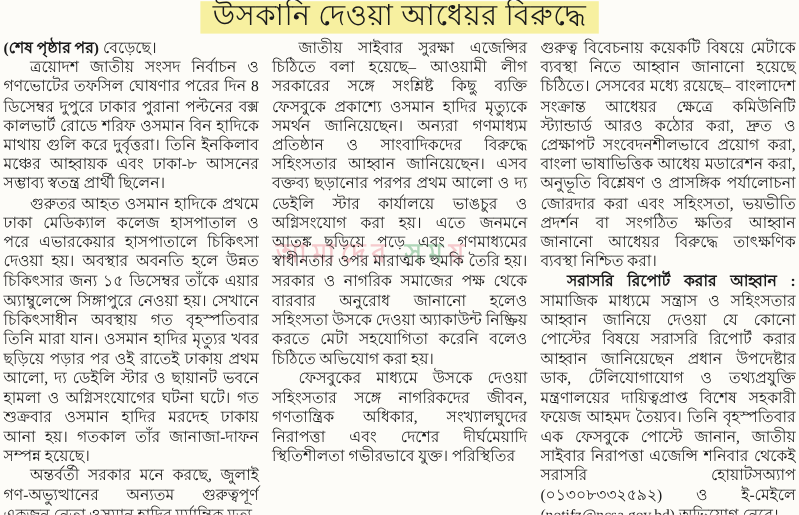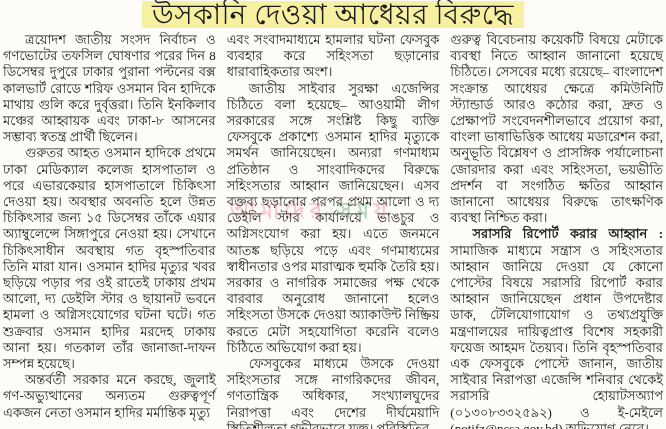--- a/index.html
+++ b/index.html
@@ -8,21 +8,21 @@
     background:#fdfcf8;color:#1b1b1b;
     font-family:"Liberation Serif","DejaVu Serif",serif;
   }
   .headline-wrap{
     text-align:center;
     padding-top:1px;
     position:relative;z-index:2;
   }
   .headline{
     display:inline-block;
-    font-size:28px;
+    font-size:24px;
     line-height:27px;
     padding:0 10px;
     letter-spacing:0.5px;
   }
   .content{
     position:relative;z-index:1;
     display:flex;
     gap:11px;
     padding:4px 3px 0 3px;
     box-sizing:border-box;
@@ -57,27 +57,27 @@
   <span style="color: rgb(240, 162, 170);">আমাদের </span><span style="color: rgb(116, 184, 134);">সম</span><span style="color: rgb(240, 162, 170);">য়</span>
 </div>
 
 <div class="headline-wrap">
   <span class="headline" style="background-color: rgb(247, 240, 160);">উসকানি দেওয়া আধেয়র বিরুদ্ধে</span>
 </div>
 
 <div class="content">
 
   <div class="col">
+    <p class="para"><span class="lead">(শেষ পৃষ্ঠার পর)</span><span> বেড়েছে।</span></p>
     <p class="para indent"><span>ত্রয়োদশ জাতীয় সংসদ নির্বাচন ও গণভোটের তফসিল ঘোষণার পরের দিন 8 ডিসেম্বর দুপুরে ঢাকার পুরানা পল্টনের বক্স কালভার্ট রোডে শরিফ ওসমান বিন হাদিকে মাথায় গুলি করে দুর্বৃত্তরা। তিনি ইনকিলাব মঞ্চের আহ্বায়ক এবং ঢাকা-৮ আসনের সম্ভাব্য স্বতন্ত্র প্রার্থী ছিলেন।</span></p>
     <p class="para indent"><span>গুরুতর আহত ওসমান হাদিকে প্রথমে ঢাকা মেডিক্যাল কলেজ হাসপাতাল ও পরে এভারকেয়ার হাসপাতালে চিকিৎসা দেওয়া হয়। অবস্থার অবনতি হলে উন্নত চিকিৎসার জন্য ১৫ ডিসেম্বর তাঁকে এয়ার অ্যাম্বুলেন্সে সিঙ্গাপুরে নেওয়া হয়। সেখানে চিকিৎসাধীন অবস্থায় গত বৃহস্পতিবার তিনি মারা যান। ওসমান হাদির মৃত্যুর খবর ছড়িয়ে পড়ার পর ওই রাতেই ঢাকায় প্রথম আলো, দ্য ডেইলি স্টার ও ছায়ানট ভবনে হামলা ও অগ্নিসংযোগের ঘটনা ঘটে। গত শুক্রবার ওসমান হাদির মরদেহ ঢাকায় আনা হয়। গতকাল তাঁর জানাজা-দাফন সম্পন্ন হয়েছে।</span></p>
     <p class="para indent"><span>অন্তর্বর্তী সরকার মনে করছে, জুলাই গণ-অভ্যুত্থানের অন্যতম গুরুত্বপূর্ণ একজন নেতা ওসমান হাদির মর্মান্তিক মৃত্যু</span></p>
   </div>
 
   <div class="col">
-    <p class="para"><span>এবং সংবাদমাধ্যমে হামলার ঘটনা ফেসবুক ব্যবহার করে সহিংসতা ছড়ানোর ধারাবাহিকতার অংশ।</span></p>
     <p class="para indent"><span>জাতীয় সাইবার সুরক্ষা এজেন্সির চিঠিতে বলা হয়েছে– আওয়ামী লীগ সরকারের সঙ্গে সংশ্লিষ্ট কিছু ব্যক্তি ফেসবুকে প্রকাশ্যে ওসমান হাদির মৃত্যুকে সমর্থন জানিয়েছেন। অন্যরা গণমাধ্যম প্রতিষ্ঠান ও সাংবাদিকদের বিরুদ্ধে সহিংসতার আহ্বান জানিয়েছেন। এসব বক্তব্য ছড়ানোর পরপর প্রথম আলো ও দ্য ডেইলি স্টার কার্যালয়ে ভাঙচুর ও অগ্নিসংযোগ করা হয়। এতে জনমনে আতঙ্ক ছড়িয়ে পড়ে এবং গণমাধ্যমের স্বাধীনতার ওপর মারাত্মক হুমকি তৈরি হয়। সরকার ও নাগরিক সমাজের পক্ষ থেকে বারবার অনুরোধ জানানো হলেও সহিংসতা উসকে দেওয়া অ্যাকাউন্ট নিষ্ক্রিয় করতে মেটা সহযোগিতা করেনি বলেও চিঠিতে অভিযোগ করা হয়।</span></p>
     <p class="para indent"><span>ফেসবুকের মাধ্যমে উসকে দেওয়া সহিংসতার সঙ্গে নাগরিকদের জীবন, গণতান্ত্রিক অধিকার, সংখ্যালঘুদের নিরাপত্তা এবং দেশের দীর্ঘমেয়াদি স্থিতিশীলতা গভীরভাবে যুক্ত। পরিস্থিতির</span></p>
   </div>
 
   <div class="col">
     <p class="para"><span>গুরুত্ব বিবেচনায় কয়েকটি বিষয়ে মেটাকে ব্যবস্থা নিতে আহ্বান জানানো হয়েছে চিঠিতে। সেসবের মধ্যে রয়েছে– বাংলাদেশ সংক্রান্ত আধেয়র ক্ষেত্রে কমিউনিটি স্ট্যান্ডার্ড আরও কঠোর করা, দ্রুত ও প্রেক্ষাপট সংবেদনশীলভাবে প্রয়োগ করা, বাংলা ভাষাভিত্তিক আধেয় মডারেশন করা, অনুভূতি বিশ্লেষণ ও প্রাসঙ্গিক পর্যালোচনা জোরদার করা এবং সহিংসতা, ভয়ভীতি প্রদর্শন বা সংগঠিত ক্ষতির আহ্বান জানানো আধেয়র বিরুদ্ধে তাৎক্ষণিক ব্যবস্থা নিশ্চিত করা।</span></p>
     <p class="para indent"><span class="lead">সরাসরি রিপোর্ট করার আহ্বান :</span><span> সামাজিক মাধ্যমে সন্ত্রাস ও সহিংসতার আহ্বান জানিয়ে দেওয়া যে কোনো পোস্টের বিষয়ে সরাসরি রিপোর্ট করার আহ্বান জানিয়েছেন প্রধান উপদেষ্টার ডাক, টেলিযোগাযোগ ও তথ্যপ্রযুক্তি মন্ত্রণালয়ের দায়িত্বপ্রাপ্ত বিশেষ সহকারী ফয়েজ আহমদ তৈয়্যব। তিনি বৃহস্পতিবার এক ফেসবুকে পোস্টে জানান, জাতীয় সাইবার নিরাপত্তা এজেন্সি শনিবার থেকেই সরাসরি হোয়াটসঅ্যাপ (০১৩০৮৩৩২৫৯২) ও ই-মেইলে (notifz@ncsa.gov.bd) অভিযোগ নেবে।</span></p>
   </div>
 
 </div>

